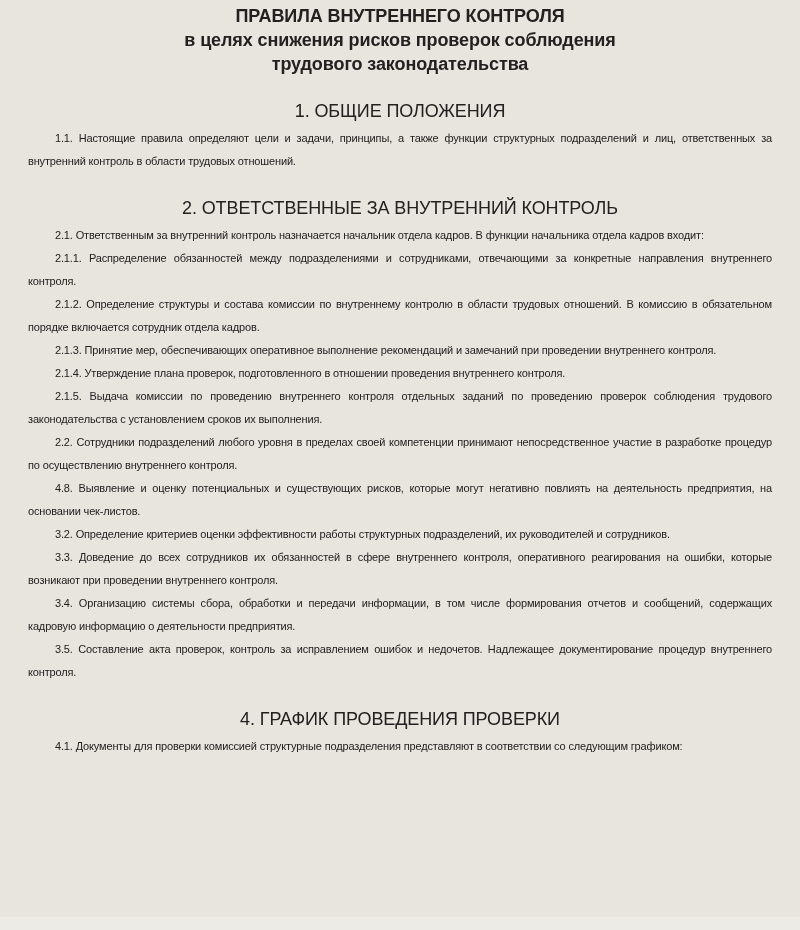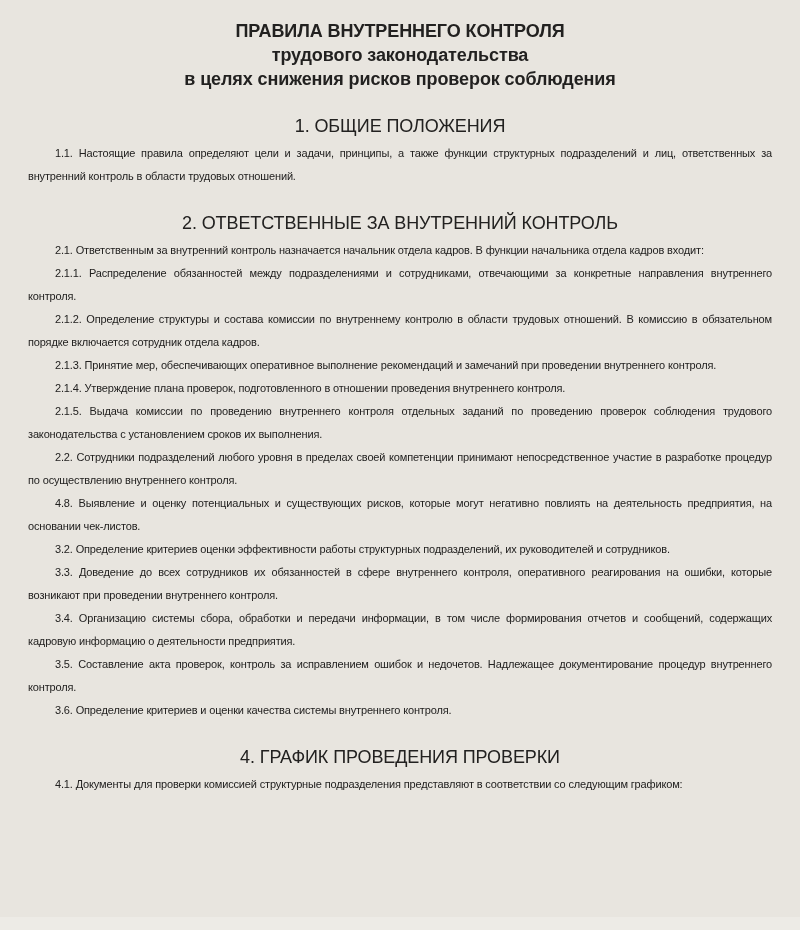--- a/index.html
+++ b/index.html
@@ -12,21 +12,21 @@
     background: #e8e5df;
     overflow: hidden;
     font-family: "Liberation Sans", "DejaVu Sans", sans-serif;
     color: #222120;
   }
   .page {
     position: relative;
     width: 800px;
     height: 930px;
     box-sizing: border-box;
-    padding: 19px 28px 0 28px;
+    padding: 4px 28px 0 28px;
   }
   .doc-title {
     text-align: center;
     font-weight: 700;
     font-size: 18px;
     line-height: 24px;
     letter-spacing: -0.1px;
     margin: 0 0 2px 0;
   }
   .doc-title .title-line {
@@ -59,22 +59,22 @@
     background: #edebe6;
   }
 </style>
 </head>
 <body>
 
 <div class="page">
 
   <header class="doc-title">
     <span class="title-line">ПРАВИЛА ВНУТРЕННЕГО КОНТРОЛЯ</span>
+    <span class="title-line">в целях снижения рисков проверок соблюдения</span>
     <span class="title-line">трудового законодательства</span>
-    <span class="title-line">в целях снижения рисков проверок соблюдения</span>
   </header>
 
   <section>
     <h2 class="section-heading">1. ОБЩИЕ ПОЛОЖЕНИЯ</h2>
     <p class="body-paragraph">1.1. Настоящие правила определяют цели и задачи, принципы, а также функции структурных подразделений и лиц, ответственных за внутренний контроль в области трудовых отношений.</p>
   </section>
 
   <section>
     <h2 class="section-heading">2. ОТВЕТСТВЕННЫЕ ЗА ВНУТРЕННИЙ КОНТРОЛЬ</h2>
     <p class="body-paragraph">2.1. Ответственным за внутренний контроль назначается начальник отдела кадров. В функции начальника отдела кадров входит:</p>
@@ -85,21 +85,20 @@
     <p class="body-paragraph">2.1.5. Выдача комиссии по проведению внутреннего контроля отдельных заданий по проведе­нию проверок соблюдения трудового законодательства с установлением сроков их выполнения.</p>
     <p class="body-paragraph">2.2. Сотрудники подразделений любого уровня в пределах своей компетенции принимают непосредственное участие в разработке процедур по осуществлению внутреннего контроля.</p>
   </section>
 
   <section>
     <p class="body-paragraph">4.8. Выявление и оценку потенциальных и существующих рисков, которые могут негативно повлиять на деятельность предприятия, на основании чек-листов.</p>
     <p class="body-paragraph">3.2. Определение критериев оценки эффективности работы структурных подразделений, их руководителей и сотрудников.</p>
     <p class="body-paragraph">3.3. Доведение до всех сотрудников их обязанностей в сфере внутреннего контроля, опера­тивного реагирования на ошибки, которые возникают при проведении внутреннего контроля.</p>
     <p class="body-paragraph">3.4. Организацию системы сбора, обработки и передачи информации, в том числе формиро­вания отчетов и сообщений, содержащих кадровую информацию о деятельности предприятия.</p>
     <p class="body-paragraph">3.5. Составление акта проверок, контроль за исправлением ошибок и недочетов. Надлежащее документирование процедур внутреннего контроля.</p>
-    <p class="body-paragraph">3.6. Определение критериев и оценки качества системы внутреннего контроля.</p>
   </section>
 
   <section>
     <h2 class="section-heading">4. ГРАФИК ПРОВЕДЕНИЯ ПРОВЕРКИ</h2>
     <p class="body-paragraph">4.1. Документы для проверки комиссией структурные подразделения представляют в соот­ветствии со следующим графиком:</p>
 
   </section>
 
   <div class="footer-strip"></div>
 

